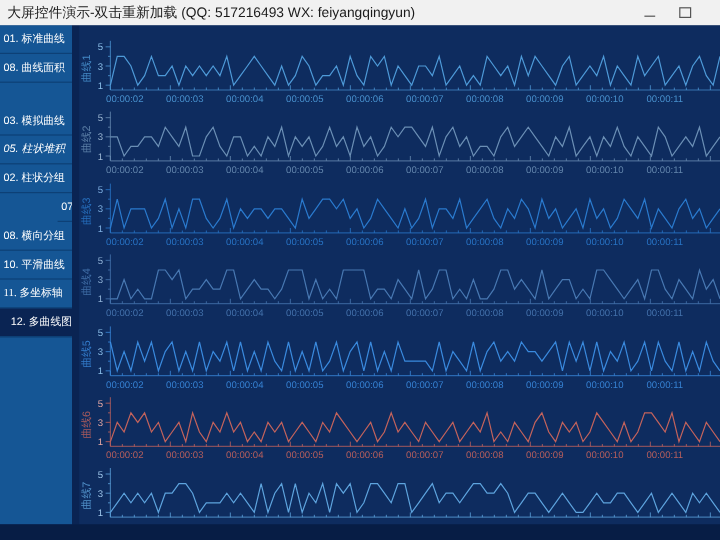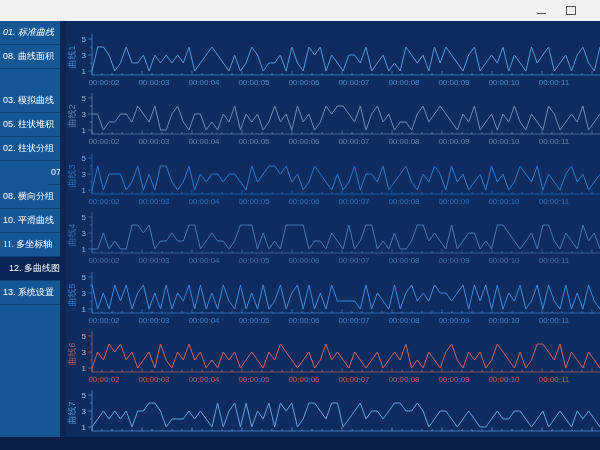--- a/index.html
+++ b/index.html
@@ -17,41 +17,41 @@
   #charts{position:absolute;left:66px;top:21px;width:534px;height:416px;background:var(--chart-bg,#0e2c5f);z-index:1;}
   .chrow{position:absolute;left:0;width:534px;height:60px;}
   .chrow svg{overflow:visible;display:block;}
   #bottomstrip{position:absolute;left:0;top:437px;width:600px;height:13px;background:var(--strip-bg,#071d45);z-index:4;}
 </style>
 </head>
 <body>
 
 <div id="window">
   <div id="titlebar">
+    <span class="title">大屏控件演示-双击重新加载 (QQ: 517216493  WX: feiyangqingyun)</span>
     <div id="controls">
       <span class="wbtn">
           <i class="min-glyph"></i>
         </span>
       <span class="wbtn">
           <i class="max-glyph"></i>
         </span>
     </div>
   </div>
   <div id="sidebar">
-      <div class="sbitem" style="color: rgb(255, 255, 255); font-style: italic;">01. 标准曲线</div>
+      <div class="sbitem" style="color: rgb(255, 255, 255);">01. 标准曲线</div>
       <div class="sbitem" style="color: rgb(255, 255, 255);">08. 曲线面积</div>
       <div class="sbitem" style="color: rgb(255, 255, 255); margin-top: 20px;">03. 模拟曲线</div>
-      <div class="sbitem" style="color: rgb(255, 255, 255);">05. 柱状堆积</div>
+      <div class="sbitem" style="color: rgb(255, 255, 255); font-style: italic;">05. 柱状堆积</div>
       <div class="sbitem" style="color: rgb(255, 255, 255);">02. 柱状分组</div>
       <div class="sbitem" style="color: rgb(255, 255, 255); margin-left: 48px;">07. 横向柱状</div>
       <div class="sbitem" style="color: rgb(255, 255, 255);">08. 横向分组</div>
       <div class="sbitem" style="color: rgb(255, 255, 255);">10. 平滑曲线</div>
       <div class="sbitem" style="color: rgb(255, 255, 255); font-family: Liberation Serif, serif;">11. 多坐标轴</div>
       <div class="sbitem sel" style="color: rgb(255, 255, 255); text-align: right;">12. 多曲线图</div>
-      <div class="sbitem" style="color: rgb(255, 255, 255);">13. 系统设置</div>
     </div>
   <div id="charts">
       <div class="chrow" style="top: 0px;">
         <svg width="534" height="66" viewBox="0 0 534 66">
           <text x="0" y="0" transform="rotate(-90 9 36) translate(9 36)" text-anchor="middle" font-size="9" fill="#4e9ad8" fill-opacity="0.85">曲线1</text>
           <line x1="26" y1="13" x2="26" y2="54" stroke="#4e9ad8" stroke-opacity="0.65" stroke-width="1"></line>
           <line x1="22" y1="50" x2="26" y2="50" stroke="#4e9ad8" stroke-opacity="0.65" stroke-width="1"></line>
           <text x="20" y="53" text-anchor="end" font-size="8" fill="#8cc0ea">1</text>
           <line x1="24" y1="42" x2="26" y2="42" stroke="#4e9ad8" stroke-opacity="0.65" stroke-width="1"></line>
           <line x1="22" y1="34" x2="26" y2="34" stroke="#4e9ad8" stroke-opacity="0.65" stroke-width="1"></line>

